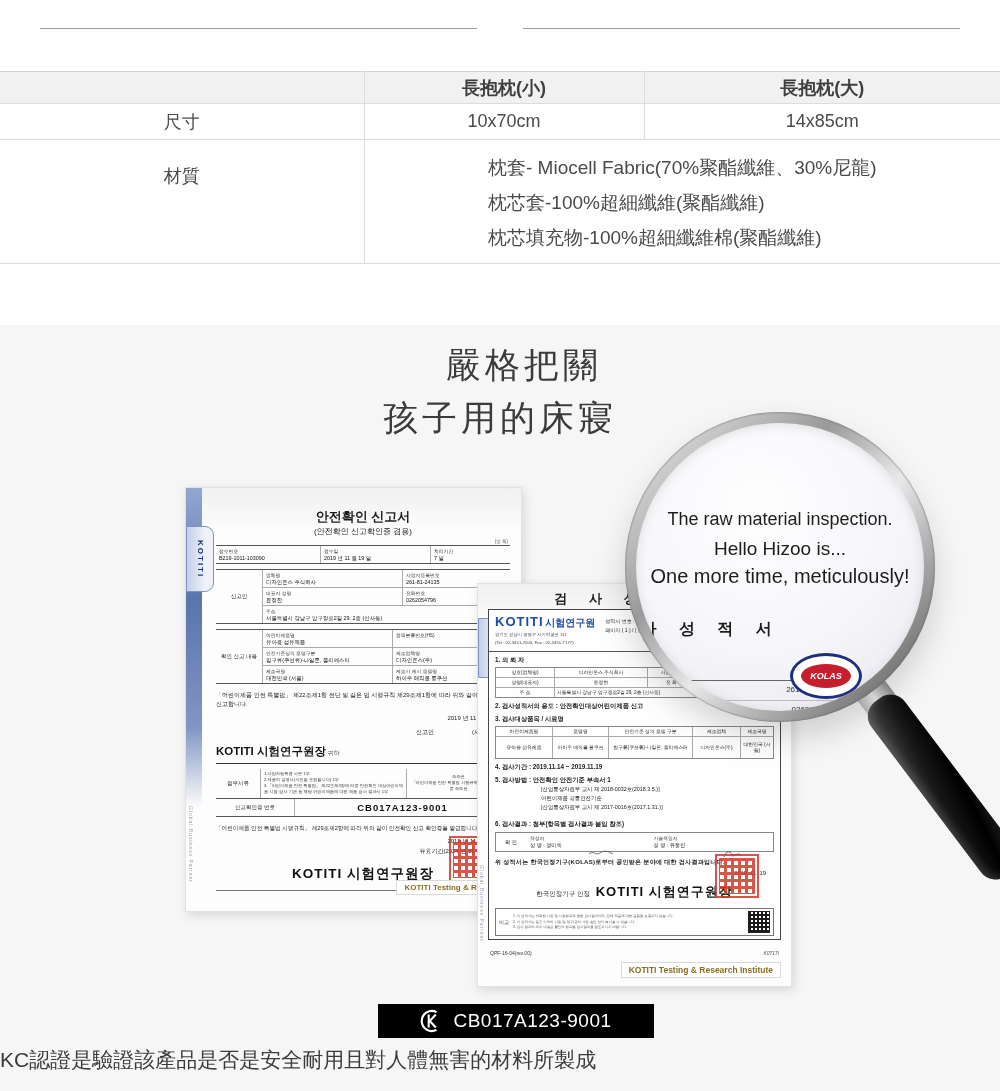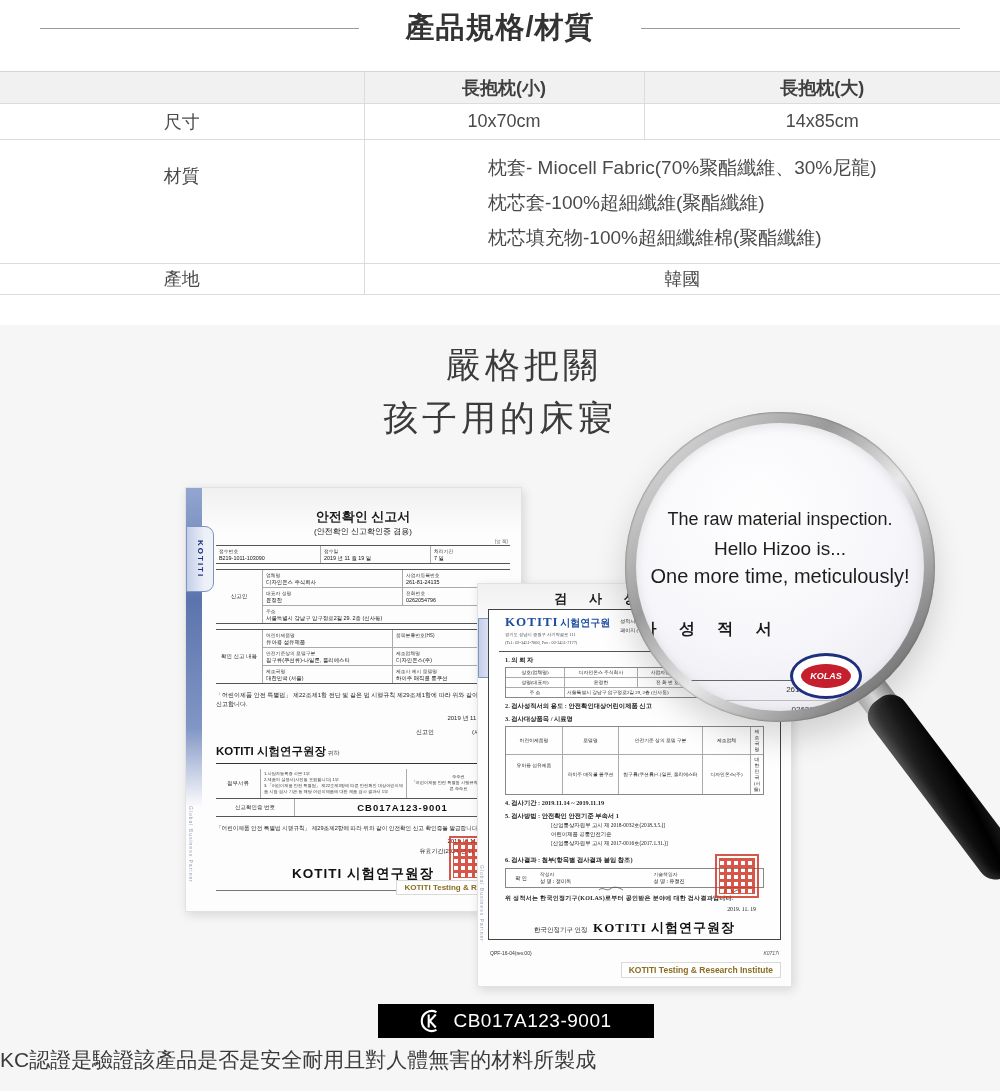--- a/index.html
+++ b/index.html
@@ -67,21 +67,21 @@
   .attach .micro{font-size:4.2px;line-height:1.5;color:#333;padding:2px 3px;}
   .certno-row{display:grid;grid-template-columns:78px 1fr;border-bottom:1.4px solid #555;}
   .certno-val{font-size:9.5px;font-weight:bold;text-align:center;letter-spacing:1px;padding:3px 0;color:#111;}
   .director1{text-align:center;font-size:13.5px;font-weight:bold;color:#111;margin-top:9px;letter-spacing:1px;}
   .c1-hr{border-top:1px solid #777;margin-top:7px;}
 
   
   .cert2{left:477px;top:258px;width:313px;height:402px;z-index:2;}
   .c2-title{text-align:center;font-size:13px;font-weight:bold;letter-spacing:9px;color:#1c1c1c;margin-top:6px;}
   .c2-box{position:absolute;left:10px;right:10px;top:25px;bottom:46px;border:1px solid #444;
-      padding:4px 16px;overflow:hidden;font-size:6px;color:#222;background:#fefefe;font-family:Liberation Serif, serif;}
+      padding:4px 6px;overflow:hidden;font-size:6px;color:#222;background:#fefefe;}
   .c2-head{display:flex;align-items:flex-start;gap:6px;}
   .org1{font-size:13px;font-weight:bold;color:#1d4da0;letter-spacing:1px;}
   .org2{font-size:10px;font-weight:bold;color:#1d4da0;}
   .addr-sm{font-size:4.3px;color:#444;margin-top:2px;line-height:1.5;}
   .c2-head-mid{margin-left:4px;font-size:5px;color:#222;line-height:1.8;margin-top:3px;white-space:nowrap;}
   .kolas{width:44px;height:27px;border:2px solid #1e2f7d;border-radius:50%;background:#fff;
       display:flex;align-items:center;justify-content:center;flex:none;margin-left:auto;}
   .kolas .inner{width:34px;height:16px;background:#c51f2e;border-radius:50%;display:flex;
       align-items:center;justify-content:center;color:#fff;font-size:6px;font-weight:bold;font-style:italic;}
   .c2-div{border-top:1px solid #555;margin:4px -6px 3px;}
@@ -143,21 +143,20 @@
   .kc-badge .code{color:#fff;font-size:19px;letter-spacing:.5px;}
   .kc-note{position:absolute;top:721px;left:0;width:100%;text-align:left;font-size:21px;color:#3b3b3b;}
 </style>
 </head>
 <body>
 
 <div class="page">
 
   <div class="spec-title-row">
     <span class="rule"></span>
-    <span class="spec-title">產品規格/材質</span>
     <span class="rule"></span>
   </div>
 
   <table class="spec">
     <colgroup>
         <col style="width:364px">
         <col style="width:280px">
         <col style="width:356px">
       </colgroup>
     <tbody>
@@ -174,24 +173,20 @@
     <tr style="height:104px">
       <td style="vertical-align:top;padding-top:24px">材質</td>
       <td class="vline mat-cell" colspan="2">
         <div class="mat-block">
           <div>枕套- Miocell Fabric(70%聚酯纖維、30%尼龍)</div>
           <div>枕芯套-100%超細纖維(聚酯纖維)</div>
           <div>枕芯填充物-100%超細纖維棉(聚酯纖維)</div>
         </div>
       </td>
     </tr>
-    <tr style="height:31px">
-      <td>產地</td>
-      <td class="vline" colspan="2">韓國</td>
-    </tr>
   </tbody>
     </table>
 
   <div class="sect">
     <div class="h1">嚴格把關</div>
     <div class="h2">孩子用的床寢</div>
 
     <div class="cert cert1">
       <div class="c1-strip"></div>
       <div class="tabblue" style="left:0;top:38px">

